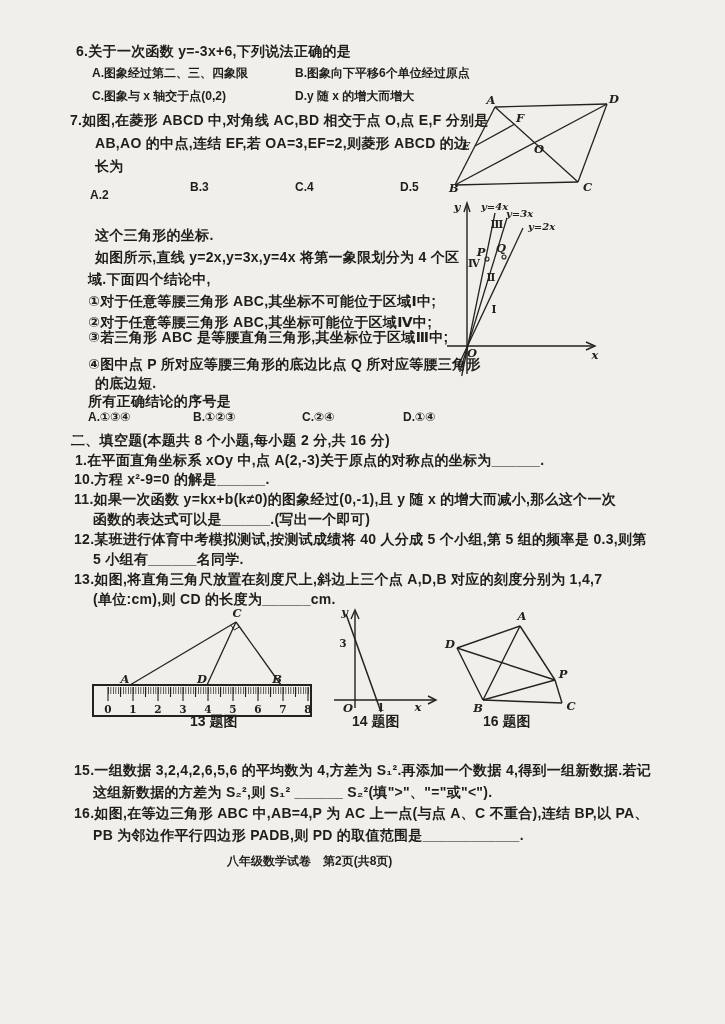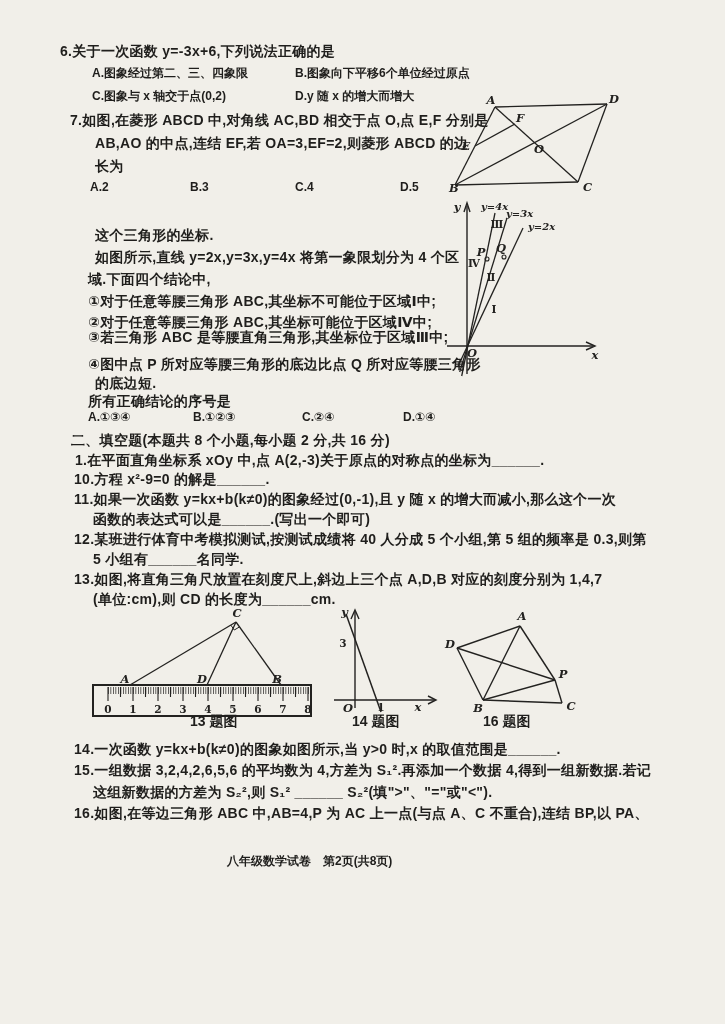--- a/index.html
+++ b/index.html
@@ -18,30 +18,30 @@
   .vlab{font-family:"DejaVu Serif","Liberation Serif",serif;font-style:italic;font-weight:700;font-size:11.5px;fill:#232220;stroke:none;}
   .nlab{font-family:"DejaVu Serif","Liberation Serif",serif;font-style:normal;font-weight:700;font-size:10.5px;fill:#232220;stroke:none;}
   .eqlab{font-family:"DejaVu Serif","Liberation Serif",serif;font-style:italic;font-weight:700;font-size:10px;fill:#232220;stroke:none;}
   .footer{position:absolute;font-size:12px;font-weight:700;white-space:nowrap;}
 </style>
 </head>
 <body>
 
 <div class="page">
 
-  <div class="ln" style="left:60px;top:42px">6.关于一次函数 y=-3x+6,下列说法正确的是</div>
+  <div class="ln" style="left:76px;top:42px">6.关于一次函数 y=-3x+6,下列说法正确的是</div>
   <div class="opt" style="left:92px;top:65px">A.图象经过第二、三、四象限</div>
   <div class="opt" style="left:295px;top:65px">B.图象向下平移6个单位经过原点</div>
   <div class="opt" style="left:92px;top:88px">C.图象与 x 轴交于点(0,2)</div>
   <div class="opt" style="left:295px;top:88px">D.y 随 x 的增大而增大</div>
 
   <div class="ln" style="left:70px;top:111px">7.如图,在菱形 ABCD 中,对角线 AC,BD 相交于点 O,点 E,F 分别是</div>
   <div class="ln" style="left:95px;top:134px">AB,AO 的中点,连结 EF,若 OA=3,EF=2,则菱形 ABCD 的边</div>
   <div class="ln" style="left:95px;top:157px">长为</div>
-  <div class="opt" style="left:90px;top:180px">A.2</div>
+  <div class="opt" style="left:90px;top:188px">A.2</div>
   <div class="opt" style="left:190px;top:180px">B.3</div>
   <div class="opt" style="left:295px;top:180px">C.4</div>
   <div class="opt" style="left:400px;top:180px">D.5</div>
 
   <div class="fig" style="left:447px;top:95px">
     <svg width="178" height="98" viewBox="0 0 178 98">
       <g stroke-width="1.3">
         <line x1="48" y1="12" x2="160" y2="9"></line>
         <line x1="160" y1="9" x2="131" y2="87"></line>
         <line x1="131" y1="87" x2="8" y2="90"></line>
@@ -192,20 +192,20 @@
       </g>
       <text class="vlab" x="79" y="14" text-anchor="middle">A</text>
       <text class="vlab" x="7" y="42" text-anchor="middle">D</text>
       <text class="vlab" x="35" y="106" text-anchor="middle">B</text>
       <text class="vlab" x="128" y="104" text-anchor="middle">C</text>
       <text class="vlab" x="120" y="72" text-anchor="middle">P</text>
     </svg>
   </div>
   <div class="cap" style="left:483px;top:713px">16 题图</div>
 
-  <div class="ln" style="left:74px;top:740px">14.一次函数 y=kx+b(k≠0)的图象如图所示,当 y&gt;0 时,x 的取值范围是______.</div>
   <div class="ln" style="left:74px;top:761px">15.一组数据 3,2,4,2,6,5,6 的平均数为 4,方差为 S₁².再添加一个数据 4,得到一组新数据.若记</div>
   <div class="ln" style="left:93px;top:783px">这组新数据的方差为 S₂²,则 S₁² ______ S₂²(填"&gt;"、"="或"&lt;").</div>
   <div class="ln" style="left:74px;top:804px">16.如图,在等边三角形 ABC 中,AB=4,P 为 AC 上一点(与点 A、C 不重合),连结 BP,以 PA、</div>
+  <div class="ln" style="left:93px;top:826px">PB 为邻边作平行四边形 PADB,则 PD 的取值范围是____________.</div>
 
   <div class="footer" style="left:227px;top:853px">八年级数学试卷　第2页(共8页)</div>
 
 </div>
 
 </body></html>

